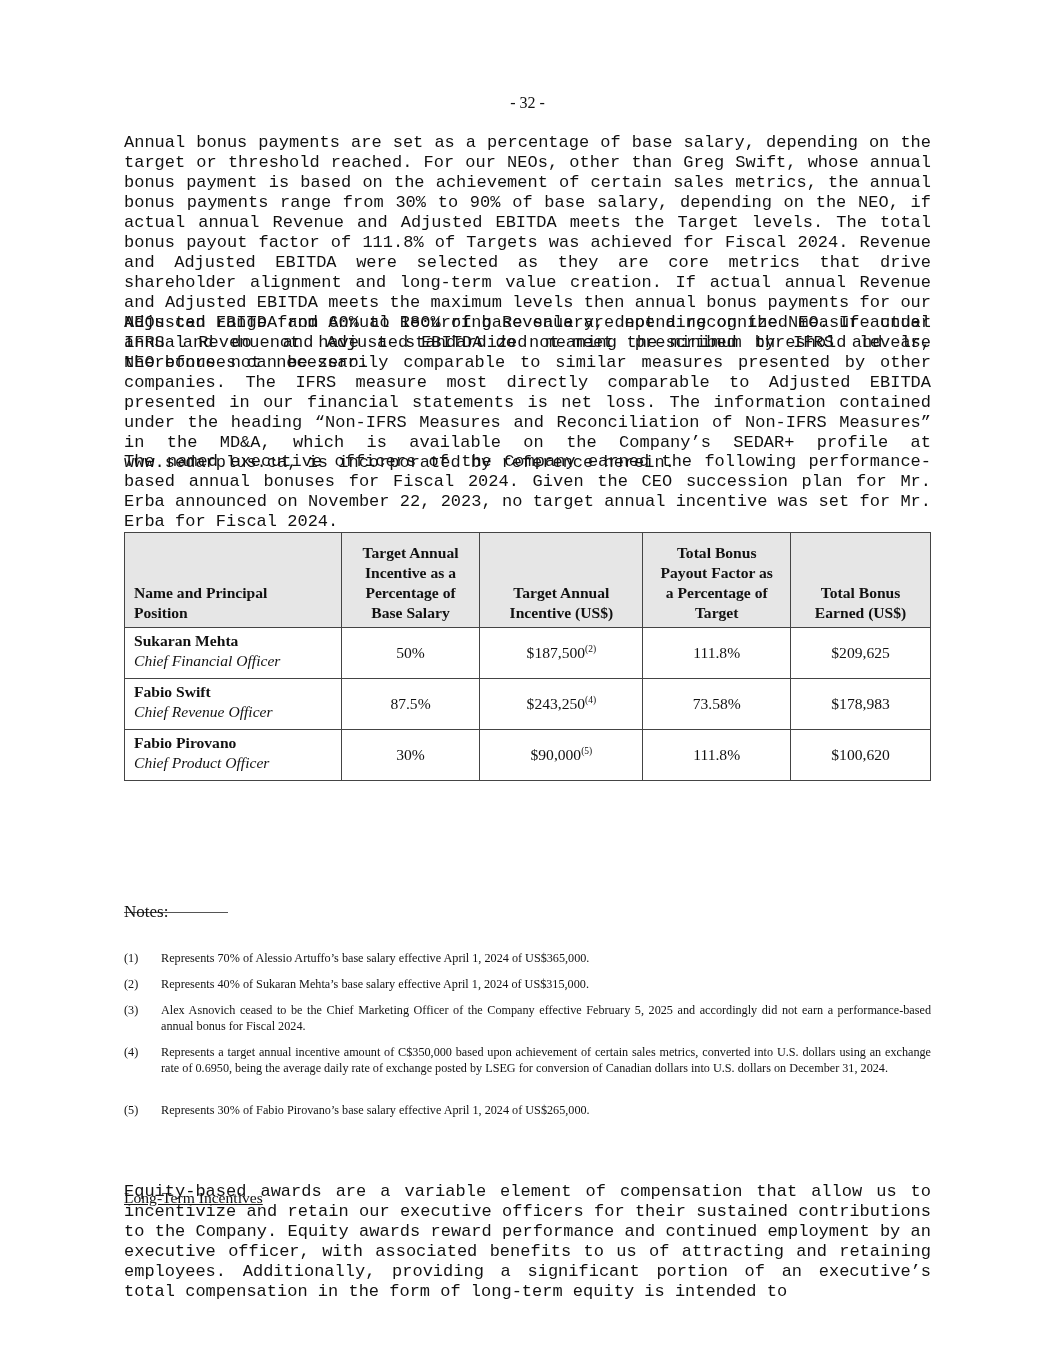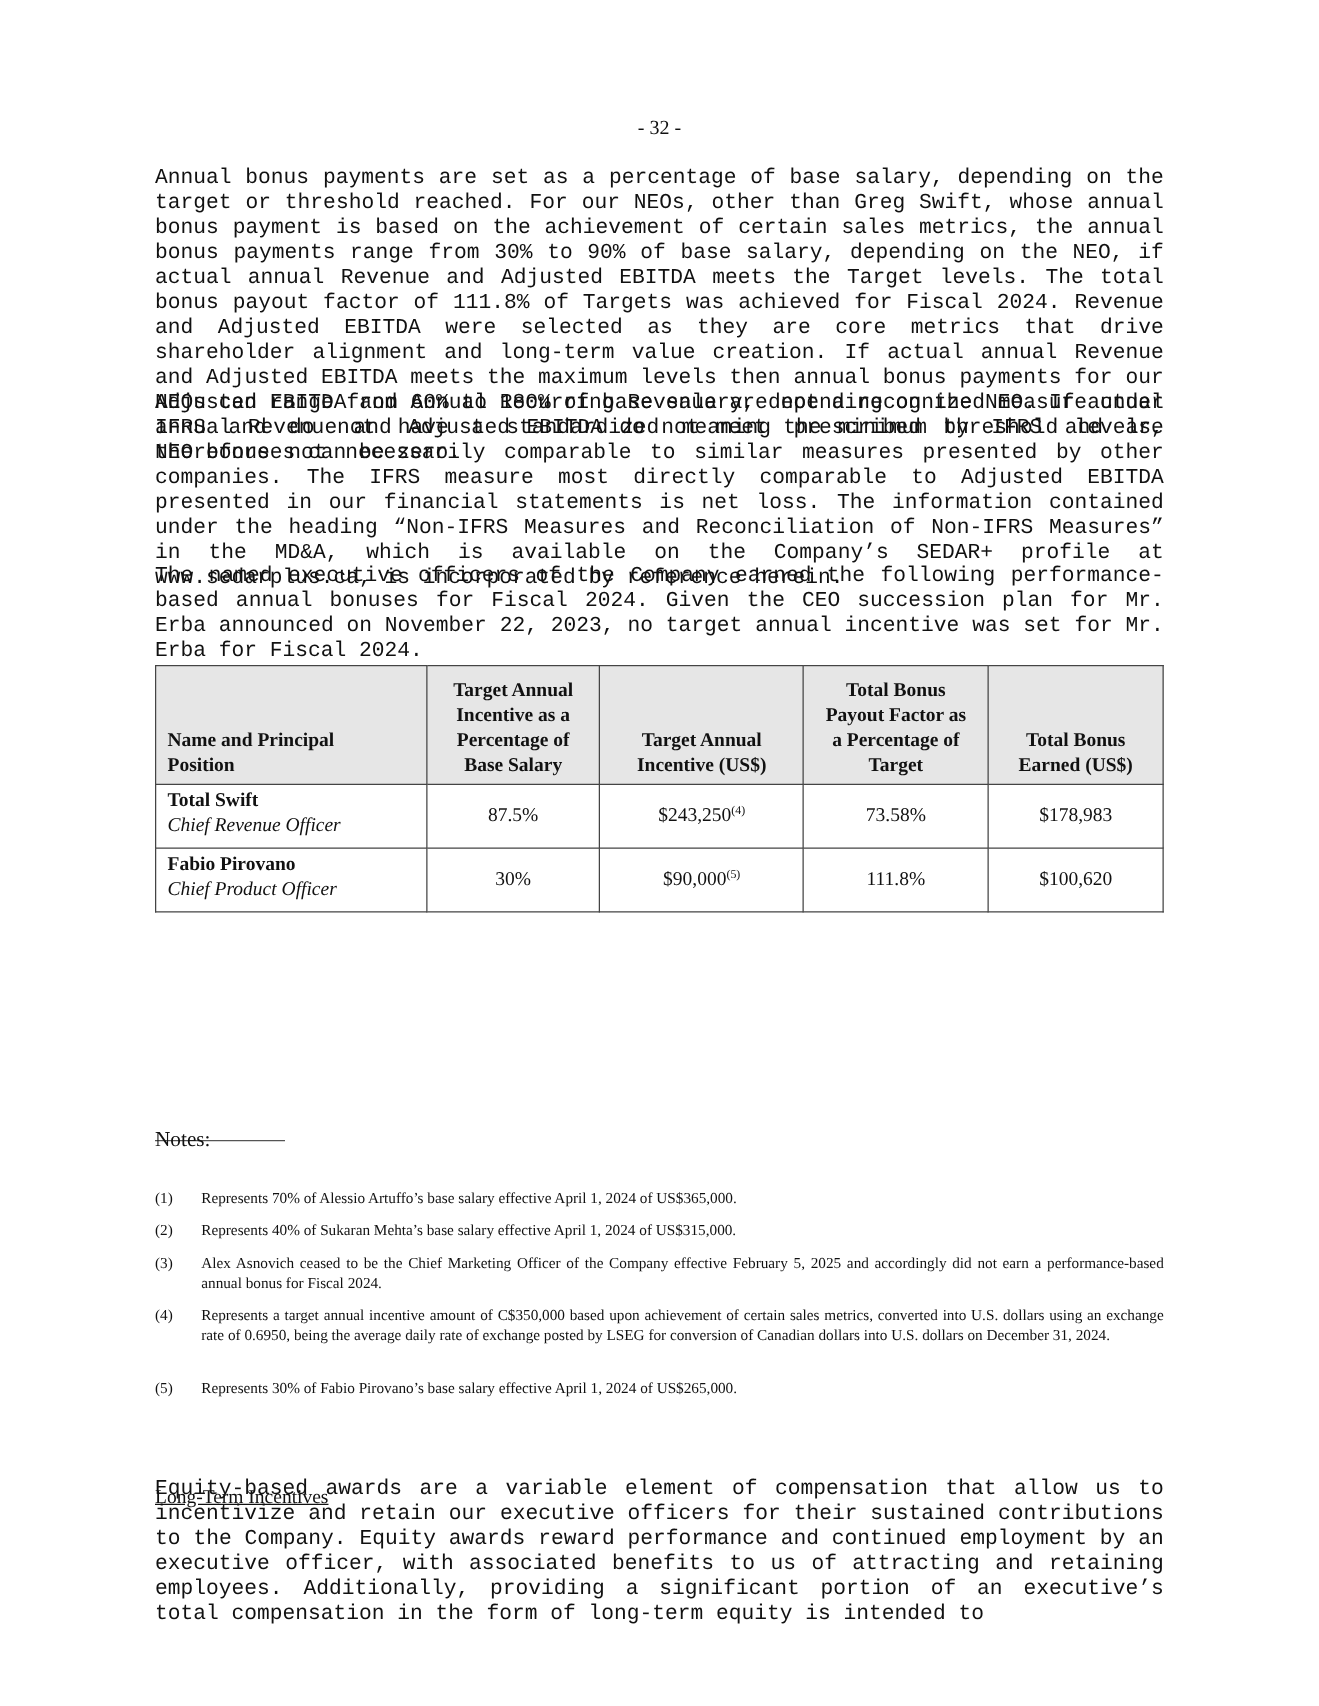--- a/index.html
+++ b/index.html
@@ -146,21 +146,31 @@
         <th class="left">Name and Principal Position</th>
         <th>Target Annual Incentive as a Percentage of Base Salary</th>
         <th>Target Annual Incentive (US$)</th>
         <th>Total Bonus Payout Factor as a Percentage of Target</th>
         <th>Total Bonus Earned (US$)</th>
       </tr>
     </thead>
     <tbody>
       <tr class="rn">
         <td class="name-cell">
-          <span class="name">Total Swift</span>
+          <span class="name">Sukaran Mehta</span>
+          <span class="position">Chief Financial Officer</span>
+        </td>
+        <td class="raise">50%</td>
+        <td><span>$187,500</span><sup class="fn">(2)</sup></td>
+        <td>111.8%</td>
+        <td><span>$209,625</span><sup class="fn"></sup></td>
+      </tr>
+      <tr class="rn">
+        <td class="name-cell">
+          <span class="name">Fabio Swift</span>
           <span class="position">Chief Revenue Officer</span>
         </td>
         <td>87.5%</td>
         <td><span>$243,250</span><sup class="fn">(4)</sup></td>
         <td>73.58%</td>
         <td><span>$178,983</span><sup class="fn"></sup></td>
       </tr>
       <tr class="rn">
         <td class="name-cell">
           <span class="name">Fabio Pirovano</span>

